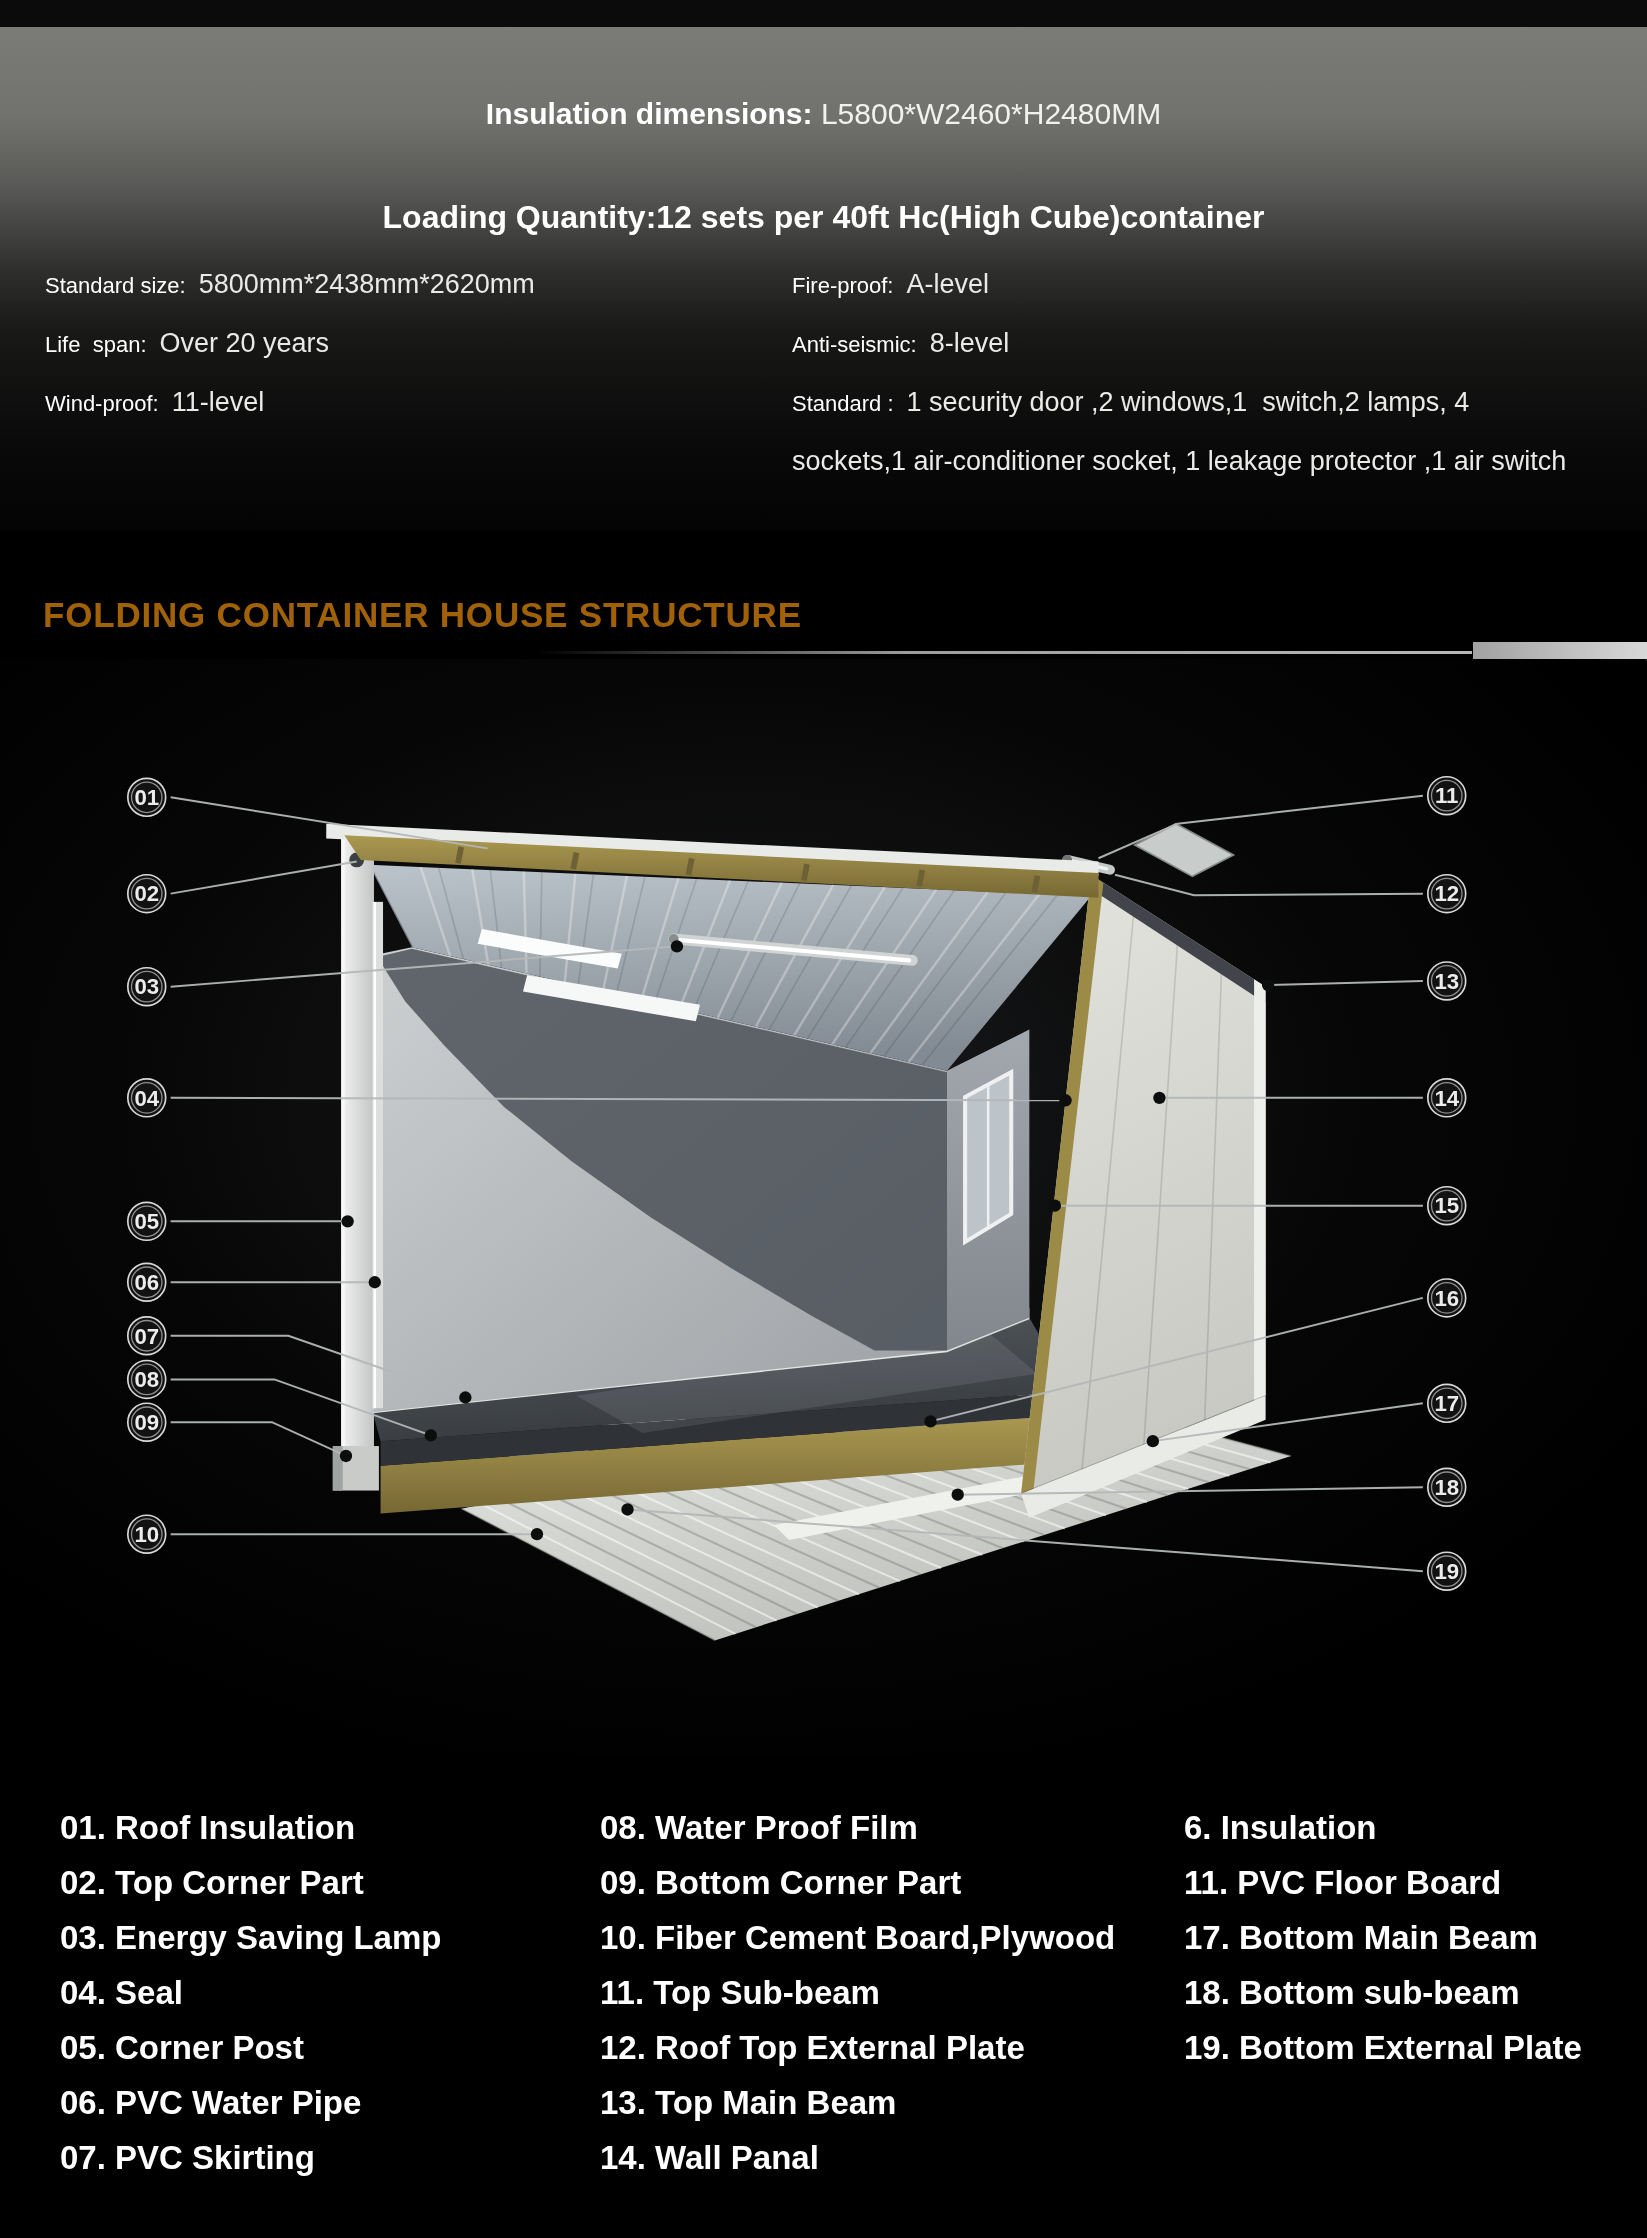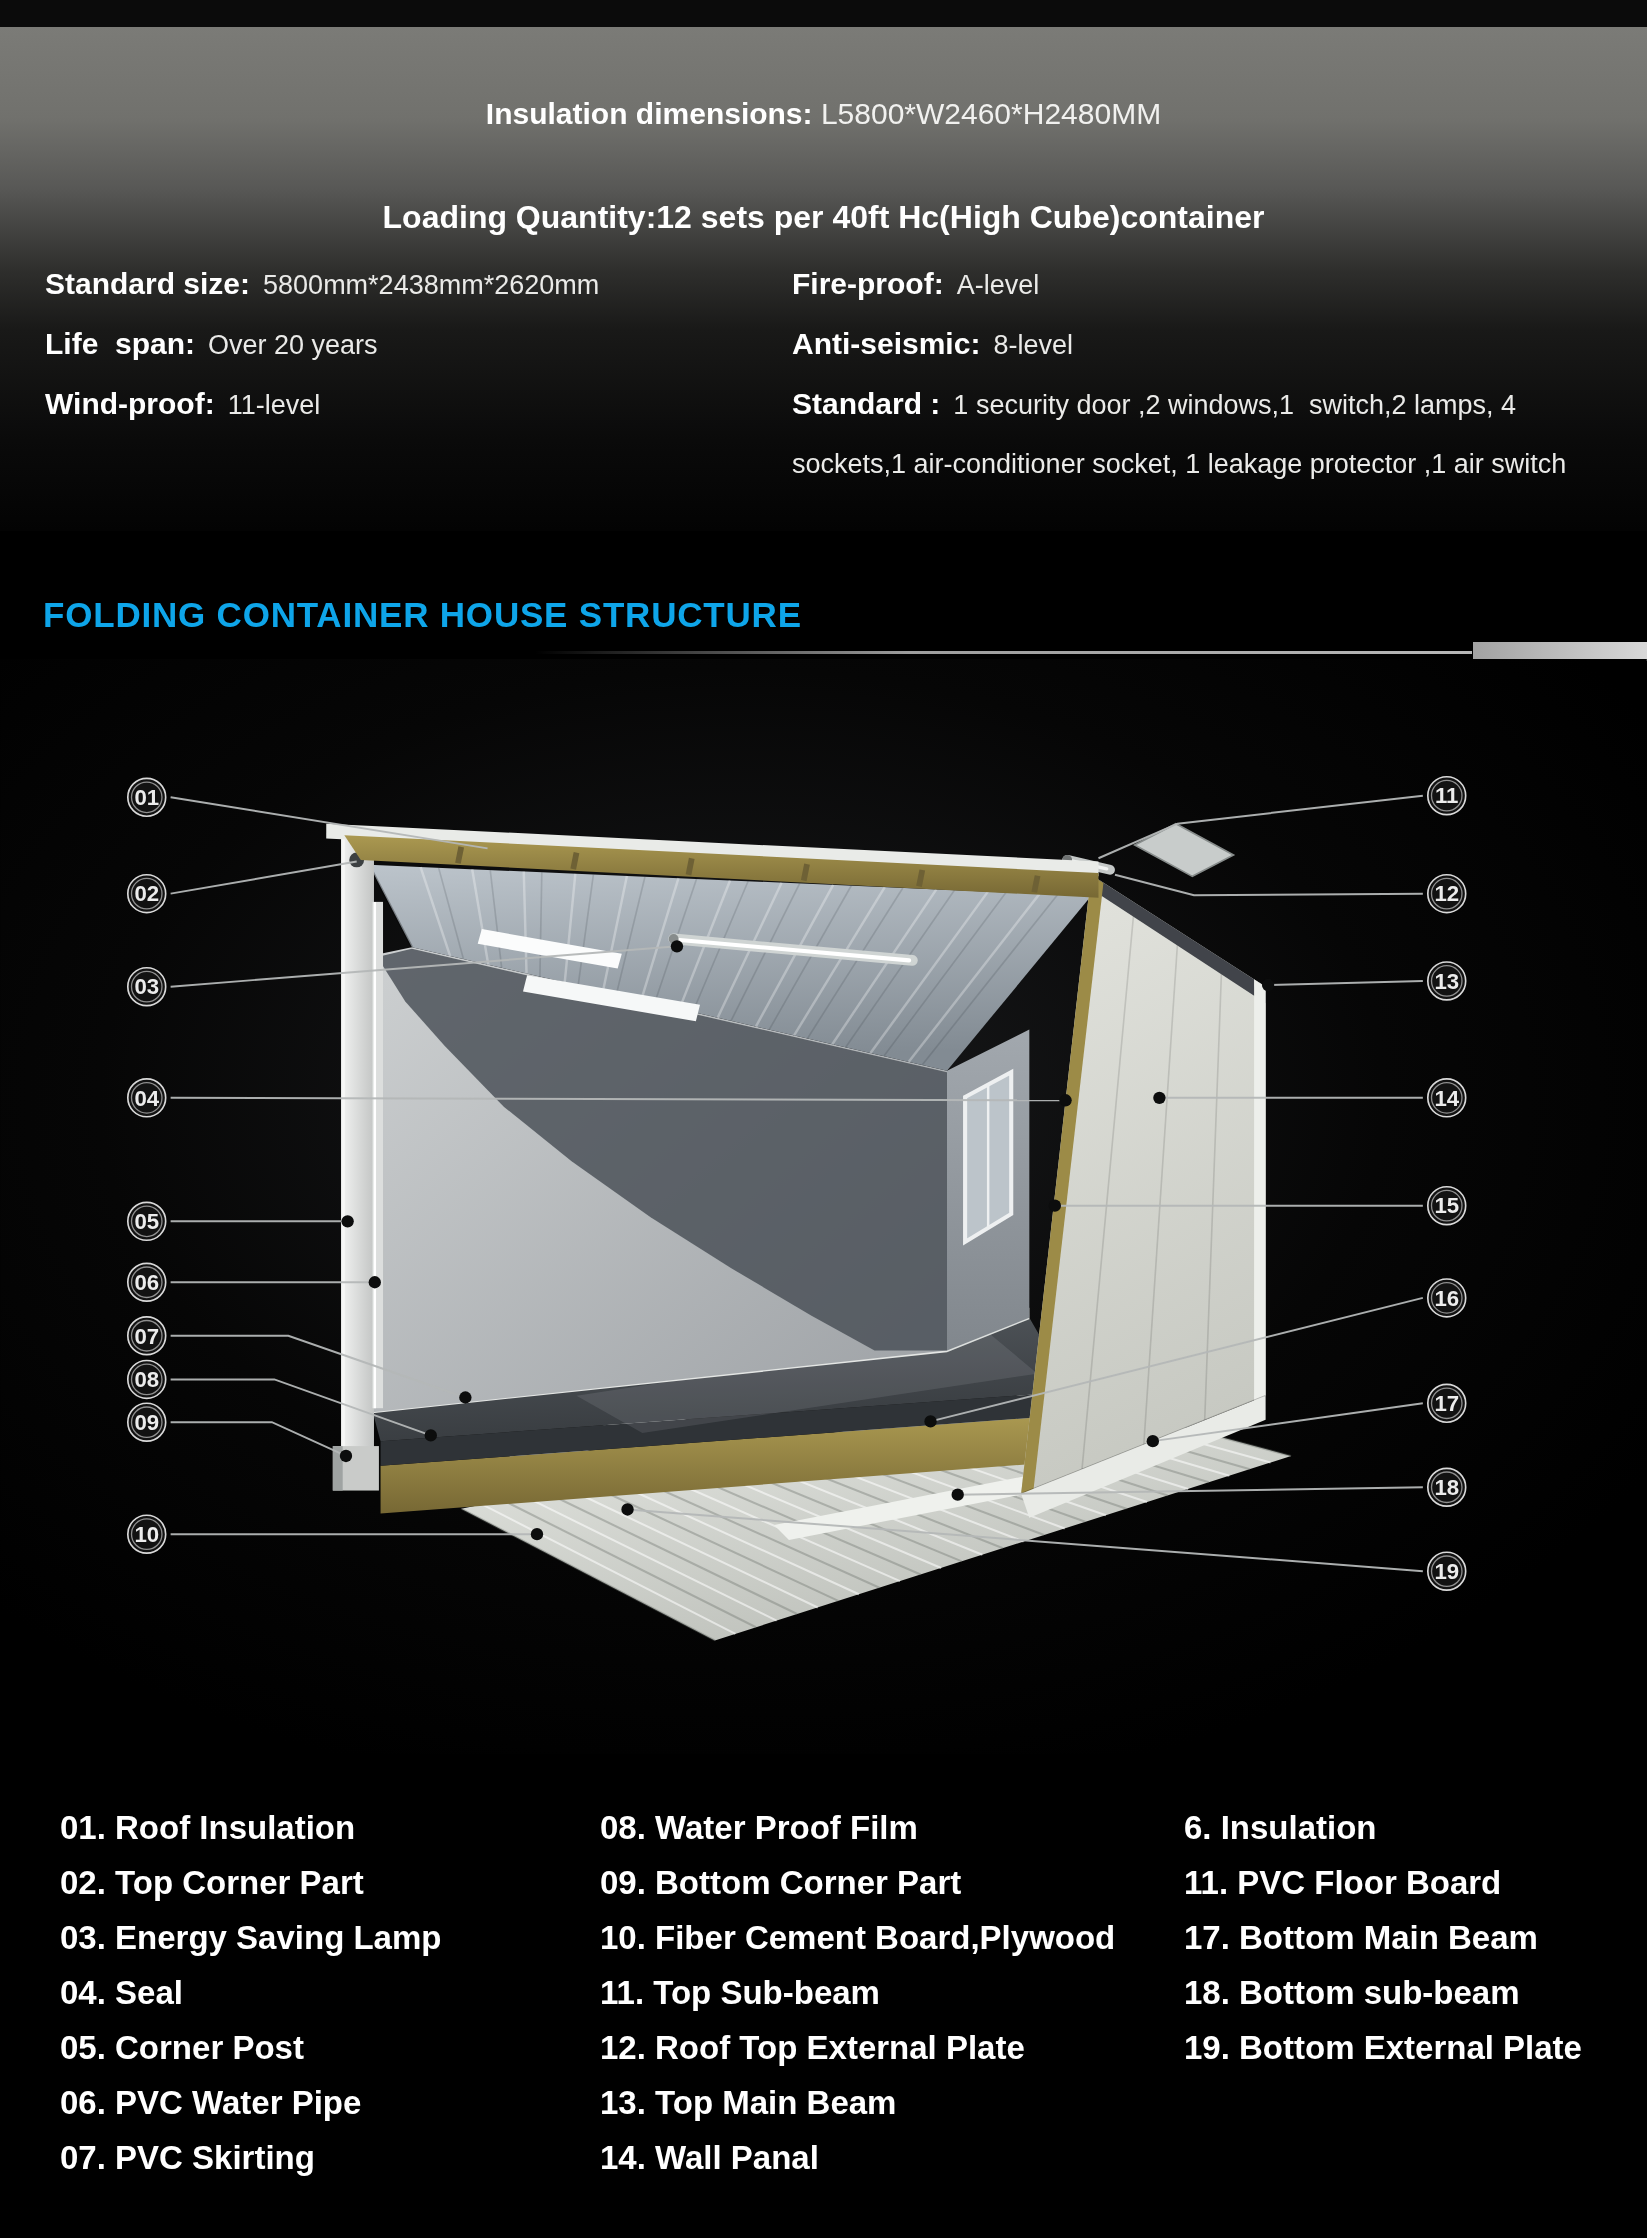--- a/index.html
+++ b/index.html
@@ -13,24 +13,24 @@
     background:linear-gradient(180deg,#7b7b77 0%,#71716d 18%,#585856 32%,#2f2f2d 48%,#191918 60%,#0a0a0a 82%,#030303 100%);
   }
   .b-line1{position:absolute;top:70px;left:0;width:100%;text-align:center;font-size:30px;}
   .b-line1 .lbl{font-weight:bold;color:#ffffff;}
   .b-line1 .val{font-weight:normal;color:#f1f1ef;}
   .b-line2{position:absolute;top:132px;left:0;width:100%;text-align:center;font-size:32px;font-weight:bold;color:#ffffff;margin-top:40px;}
   .spec-col{position:absolute;top:230px;}
   .spec-col.left{left:45px;width:725px;}
   .spec-col.right{left:792px;width:857px;}
   .spec-row{line-height:54px;white-space:pre-wrap;}
-  .s-label{font-weight:bold;font-size:30px;color:#ffffff;padding-right:13px;white-space:pre-wrap;}
+  .s-label{font-weight:normal;font-size:22px;color:#ffffff;padding-right:13px;white-space:pre-wrap;}
   .s-label:empty{display:none;}
   .s-value{font-size:27px;color:#eaeae8;white-space:pre-wrap;}
-  .section-title{position:absolute;left:43px;top:595px;font-size:35px;font-weight:bold;letter-spacing:0.8px;color:#0ea5e9;}
+  .section-title{position:absolute;left:43px;top:595px;font-size:35px;font-weight:bold;letter-spacing:0.8px;color:#a16207;}
   .decor-line{position:absolute;left:535px;top:651px;width:937px;height:2.5px;
     background:linear-gradient(90deg,rgba(140,140,140,0),#9d9d9d 40%,#b7b7b7 100%);}
   .decor-bar{position:absolute;left:1473px;top:642px;width:175px;height:19px;
     background:linear-gradient(90deg,#a2a2a2,#d8d8d8);}
   #diagram{position:absolute;left:0;top:659px;}
   .legend{position:absolute;left:0;top:1800px;width:1647px;height:395px;}
   .legend-col{position:absolute;top:0;}
   .legend-col.c1{left:60px;}
   .legend-col.c2{left:600px;}
   .legend-col.c3{left:1184px;}

